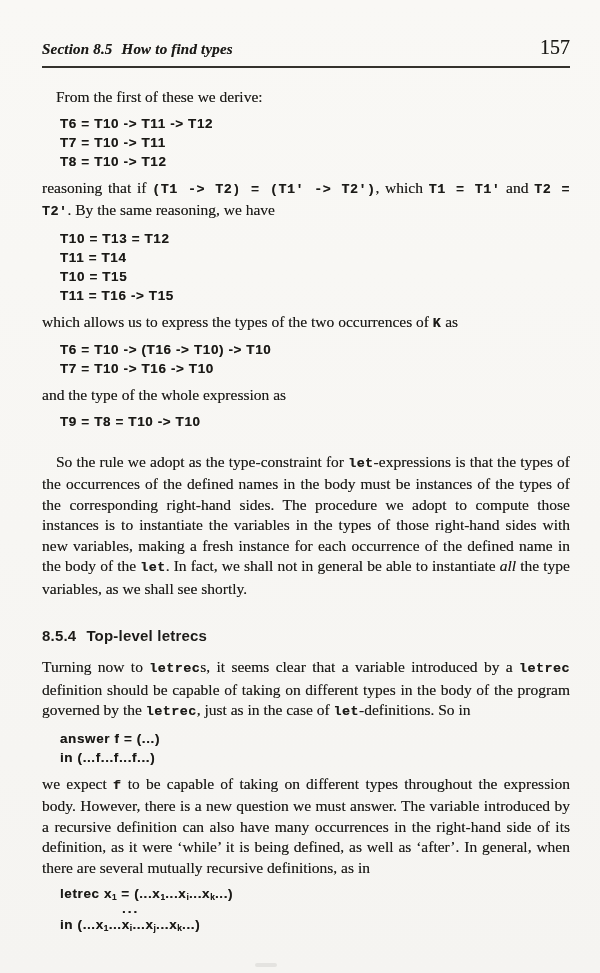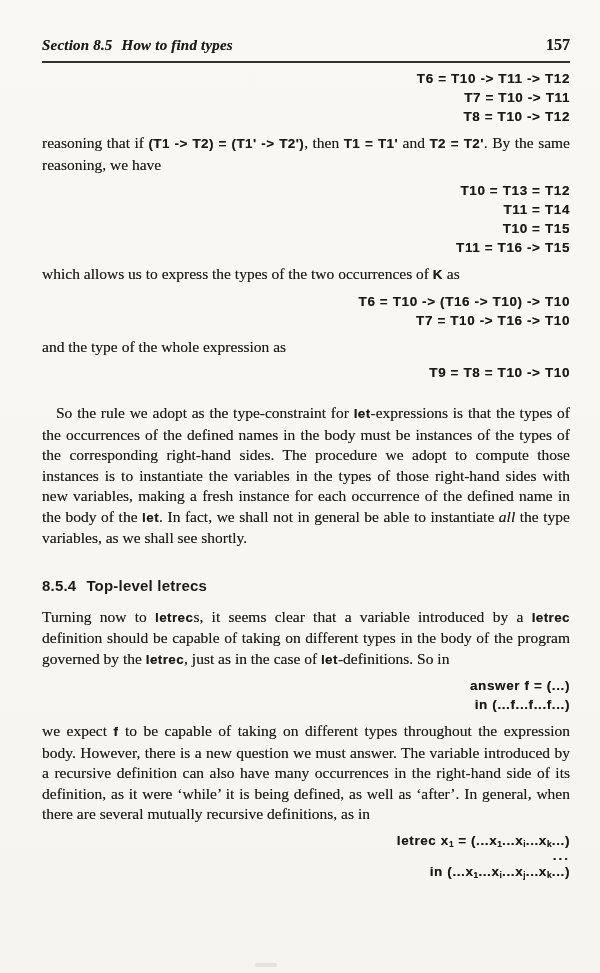--- a/index.html
+++ b/index.html
@@ -20,55 +20,54 @@
   
   .page { text-shadow: 0 0 0.4px rgba(20,18,14,0.55); }
 
   
   .running-head {
     display: flex; justify-content: space-between; align-items: baseline;
     font-size: 15px;
   }
   .head-left { font-style: italic; font-weight: 700; letter-spacing: 0.2px; }
   .head-left .gap { display: inline-block; width: 9px; }
-  .head-num { font-style: normal; font-weight: 700; font-size: 16px; }
+  .head-num { font-style: normal; font-weight: 400; font-size: 20px; }
   .head-rule {
     border: 0; border-top: 2.4px solid #34322d;
     margin: 7px 0 0 0;
   }
 
   
   .para {
     font-size: 15.5px; line-height: 20.5px;
     text-align: justify;
     margin: 0;
   }
   .para.indent { text-indent: 14px; }
   .mt-lg { margin-top: 19px; }
   .mt-md { margin-top: 21px; }
   .mt-sm { margin-top: 7px; }
 
   
   .seg-code {
-    font-family: Liberation Sans, sans-serif;
+    font-family: Liberation Mono, monospace;
     font-weight: 700;
     font-size: 0.87em;
     letter-spacing: 0.4px;
   }
   .seg-it { font-style: italic; }
 
   
   .code {
     margin: 5px 0 5px 18px;
     font-family: "Liberation Sans", sans-serif;
     font-weight: 700;
     font-size: 13.5px;
     letter-spacing: 0.6px;
     color: #1a1916;
-    text-align: right;
   }
   .code-line { white-space: pre; line-height: 19px; }
   .code.mt { margin-top: 6px; }
   .code sub, .para sub {
     font-size: 0.62em;
     line-height: 0;
     vertical-align: -0.22em;
     letter-spacing: 0.2px;
   }
   .code .dots-line { line-height: 12px; letter-spacing: 2px; margin-left: 62px; }
@@ -100,28 +99,29 @@
 <div class="page">
 
   <div class="running-head">
     <div class="head-left">
       <span>Section 8.5</span><span class="gap"></span><span>How to find types</span>
     </div>
     <div class="head-num">157</div>
   </div>
   <hr class="head-rule">
 
+  <p class="para indent mt-lg"><span>From the first of these we derive:</span></p>
 
   <div class="code mt">
     <div class="code-line">T6 = T10 -&gt; T11 -&gt; T12</div>
     <div class="code-line">T7 = T10 -&gt; T11</div>
     <div class="code-line">T8 = T10 -&gt; T12</div>
   </div>
 
-  <p class="para mt-sm"><span>reasoning that if </span><span class="seg-code">(T1 -&gt; T2) = (T1' -&gt; T2')</span><span>, then </span><span class="seg-code">T1 = T1'</span><span> and </span><span class="seg-code">T2 = T2'</span><span>. By the same reasoning, we have</span></p>
+  <p class="para mt-sm"><span>reasoning that if </span><span class="seg-code">(T1 -&gt; T2) = (T1' -&gt; T2')</span><span>, which </span><span class="seg-code">T1 = T1'</span><span> and </span><span class="seg-code">T2 = T2'</span><span>. By the same reasoning, we have</span></p>
 
   <div class="code mt">
     <div class="code-line">T10 = T13 = T12</div>
     <div class="code-line">T11 = T14</div>
     <div class="code-line">T10 = T15</div>
     <div class="code-line">T11 = T16 -&gt; T15</div>
   </div>
 
   <p class="para mt-sm"><span>which allows us to express the types of the two occurrences of </span><span class="seg-code">K</span><span> as</span></p>
 

